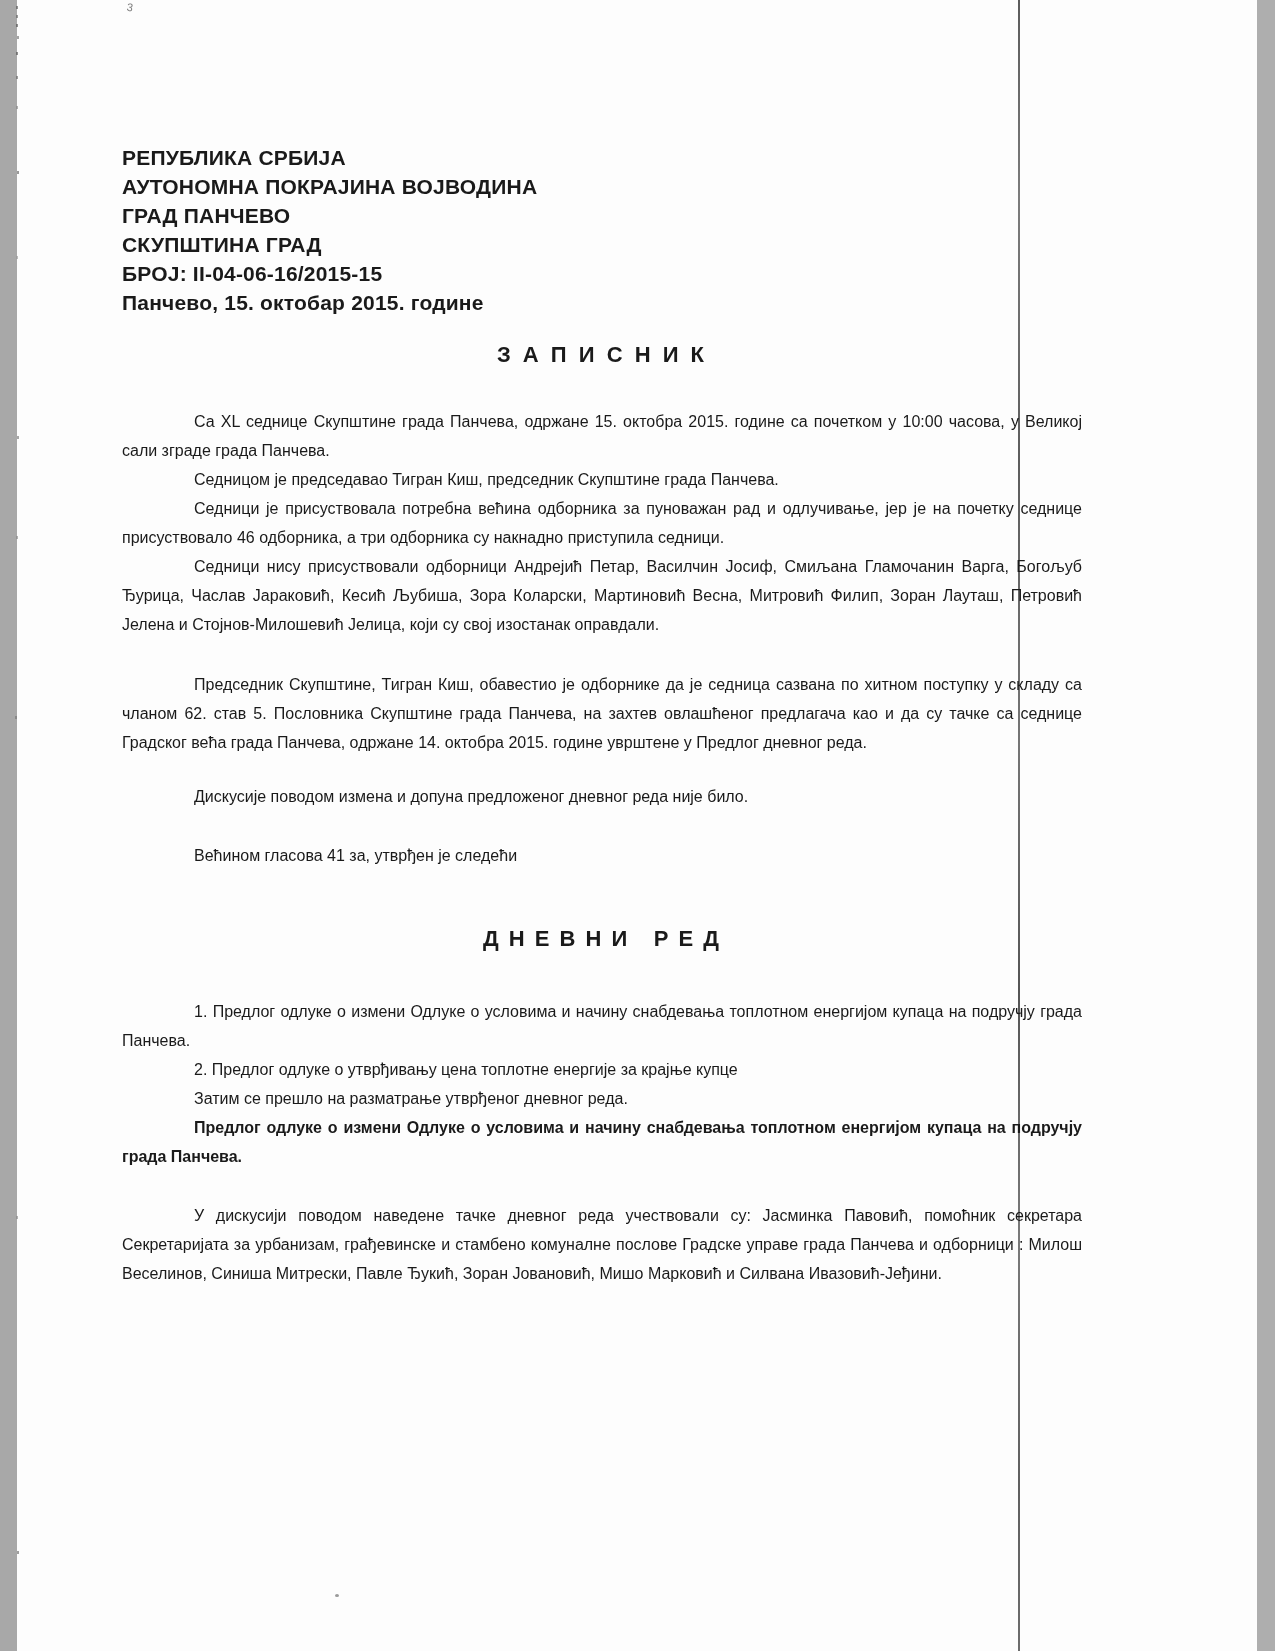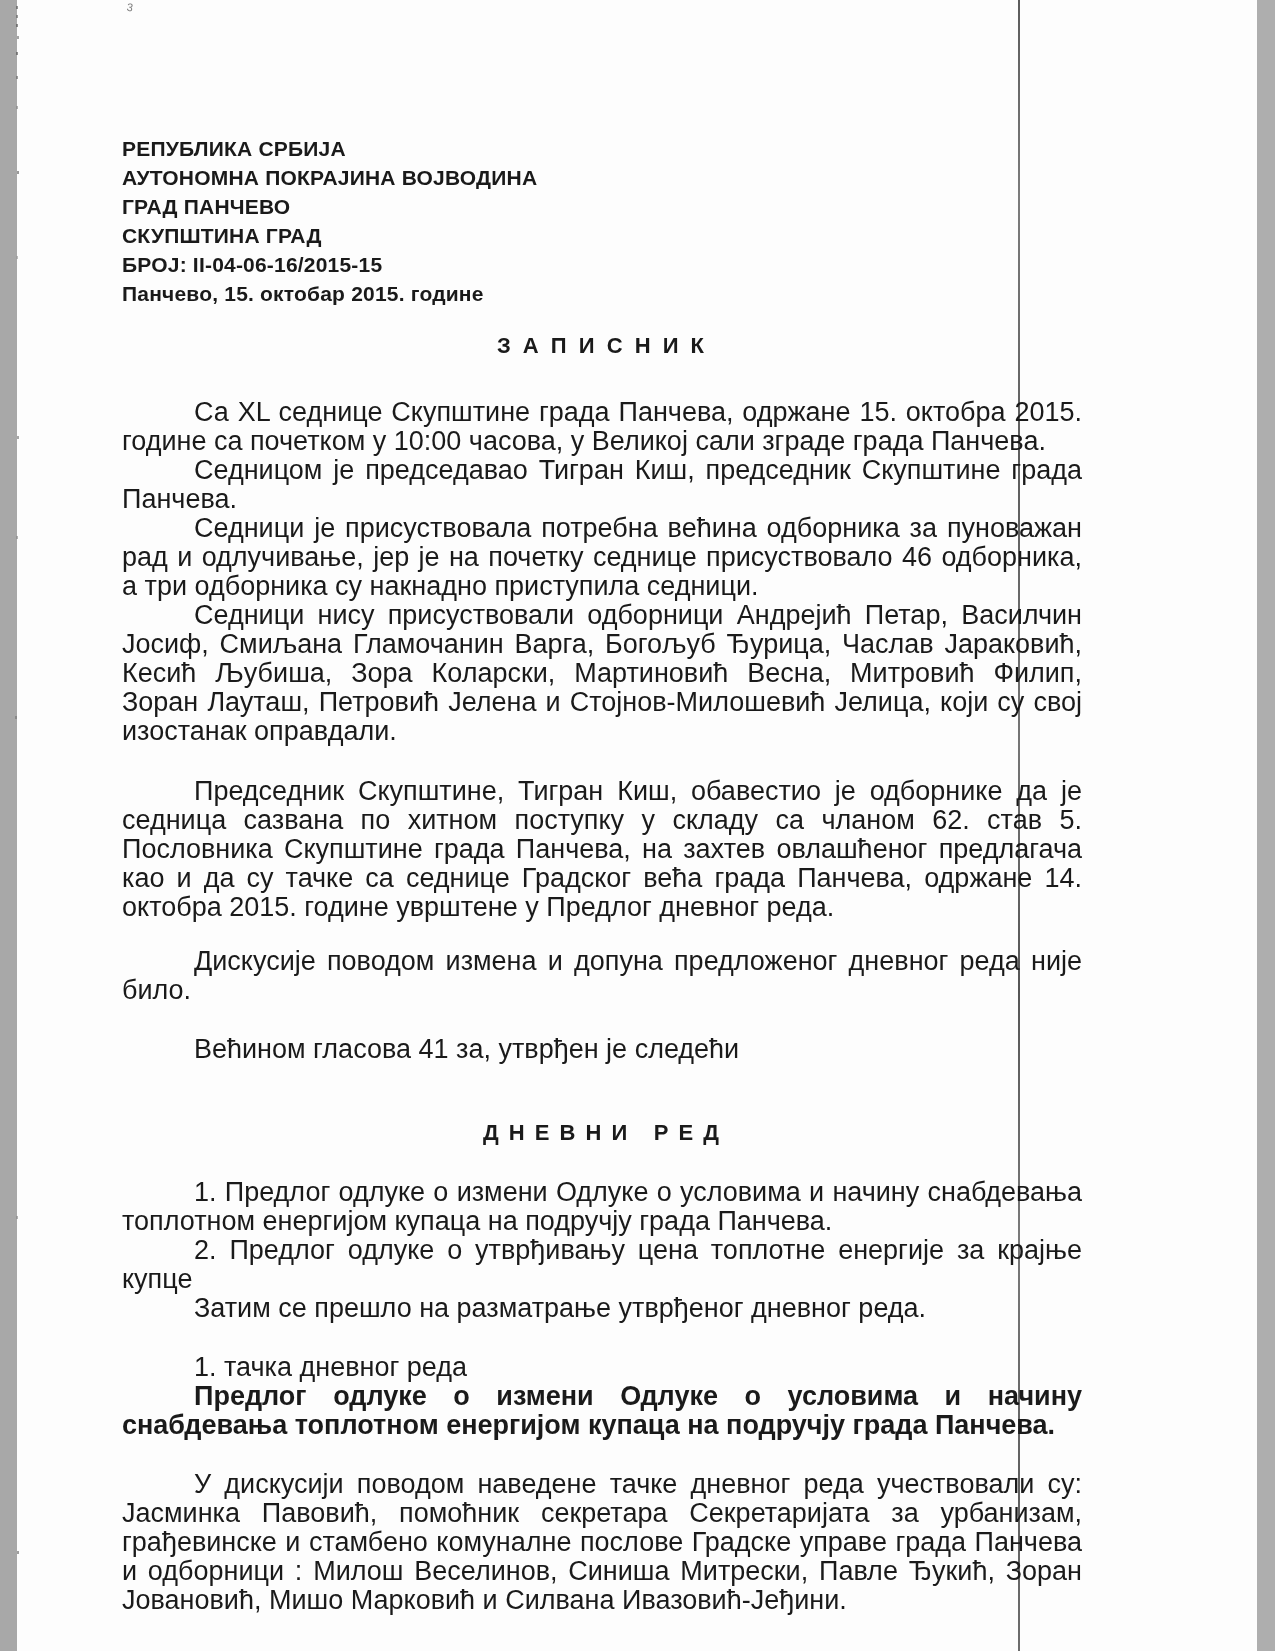--- a/index.html
+++ b/index.html
@@ -34,31 +34,31 @@
   }
   .speck-dot {
     position: absolute; left: 335px; top: 1594px;
     width: 4px; height: 3px; background: #9a9a9a; border-radius: 50%;
   }
   .top-mark {
     position: absolute; left: 127px; top: 1px;
     font-size: 11px; color: #7d7d7d; transform: rotate(10deg);
   }
   
-  .content { position: absolute; left: 122px; top: 134px; width: 960px; }
+  .content { position: absolute; left: 122px; top: 143px; width: 960px; }
   .header-line {
     font-weight: bold; font-size: 21px; line-height: 29px;
     letter-spacing: 0.2px;
   }
   .doc-title {
     margin: 23px 0 0 0; text-align: center;
     font-size: 22px; font-weight: bold; line-height: 29px;
     letter-spacing: 3px; white-space: pre;
   }
-  .body, .body-bold, .heading { font-size: 27px; line-height: 29px; margin: 0; }
+  .body, .body-bold, .heading { font-size: 16px; line-height: 29px; margin: 0; }
   .body, .body-bold { text-align: justify; text-indent: 72px; }
   .body-bold { font-weight: bold; }
   .heading {
     text-align: center; font-weight: bold; font-size: 22px;
     letter-spacing: 2px; text-indent: 0; white-space: pre;
   }
 </style>
 </head>
 <body>
 
@@ -82,21 +82,20 @@
     <div class="doc-title">З А П И С Н И К</div>
     <div id="body-block">
         <div class="body" style="margin-top: 38px;">Са XL седнице Скупштине града Панчева, одржане 15. октобра 2015. године са почетком у 10:00 часова, у Великој сали зграде града Панчева.</div>
         <div class="body" style="margin-top: 0px;">Седницом је председавао Тигран Киш, председник Скупштине града Панчева.</div>
         <div class="body" style="margin-top: 0px;">Седници је присуствовала потребна већина одборника за пуноважан рад и одлучивање, јер је на почетку седнице присуствовало 46 одборника, а три одборника су накнадно приступила седници.</div>
         <div class="body" style="margin-top: 0px;">Седници нису присуствовали одборници Андрејић Петар, Василчин Јосиф, Смиљана Гламочанин Варга, Богољуб Ђурица, Часлав Јараковић, Кесић Љубиша, Зора Коларски, Мартиновић Весна, Митровић Филип, Зоран Лауташ, Петровић Јелена и Стојнов-Милошевић Јелица, који су свој изостанак оправдали.</div>
         <div class="body" style="margin-top: 31px;">Председник Скупштине, Тигран Киш, обавестио је одборнике да је седница сазвана по хитном поступку у складу са чланом 62. став 5. Пословника Скупштине града Панчева, на захтев овлашћеног предлагача као и да су тачке са седнице Градског већа града Панчева, одржане 14. октобра 2015. године уврштене у Предлог дневног реда.</div>
         <div class="body" style="margin-top: 25px;">Дискусије поводом измена и допуна предложеног дневног реда није било.</div>
         <div class="body" style="margin-top: 30px;">Већином гласова 41 за,  утврђен је следећи</div>
         <div class="heading" style="margin-top: 54px;">Д Н Е В Н И   Р Е Д</div>
-        <div class="body" style="margin-top: 31px;">1. Предлог одлуке о измени Одлуке о условима и начину снабдевања топлотном енергијом купаца на подручју града Панчева.</div>
+        <div class="body" style="margin-top: 44px;">1. Предлог одлуке о измени Одлуке о условима и начину снабдевања топлотном енергијом купаца на подручју града Панчева.</div>
         <div class="body" style="">2. Предлог одлуке о утврђивању цена топлотне енергије за крајње купце</div>
         <div class="body" style="">Затим се прешло  на разматрање утврђеног дневног реда.</div>
-        <div class="body" style="margin-top: 30px;">1. тачка дневног реда</div>
         <div class="body-bold" style="margin-top: 0px;">Предлог одлуке о измени Одлуке о условима и начину снабдевања топлотном енергијом купаца на подручју града Панчева.</div>
         <div class="body" style="margin-top: 30px;">У дискусији поводом наведене тачке дневног реда учествовали су: Јасминка Павовић, помоћник секретара Секретаријата за урбанизам, грађевинске и стамбено комуналне послове Градске управе града Панчева и  одборници : Милош Веселинов, Синиша Митрески, Павле Ђукић, Зоран Јовановић, Мишо Марковић и Силвана Ивазовић-Јеђини.</div>
       </div>
   </div>
 </div>
 
 </body></html>

